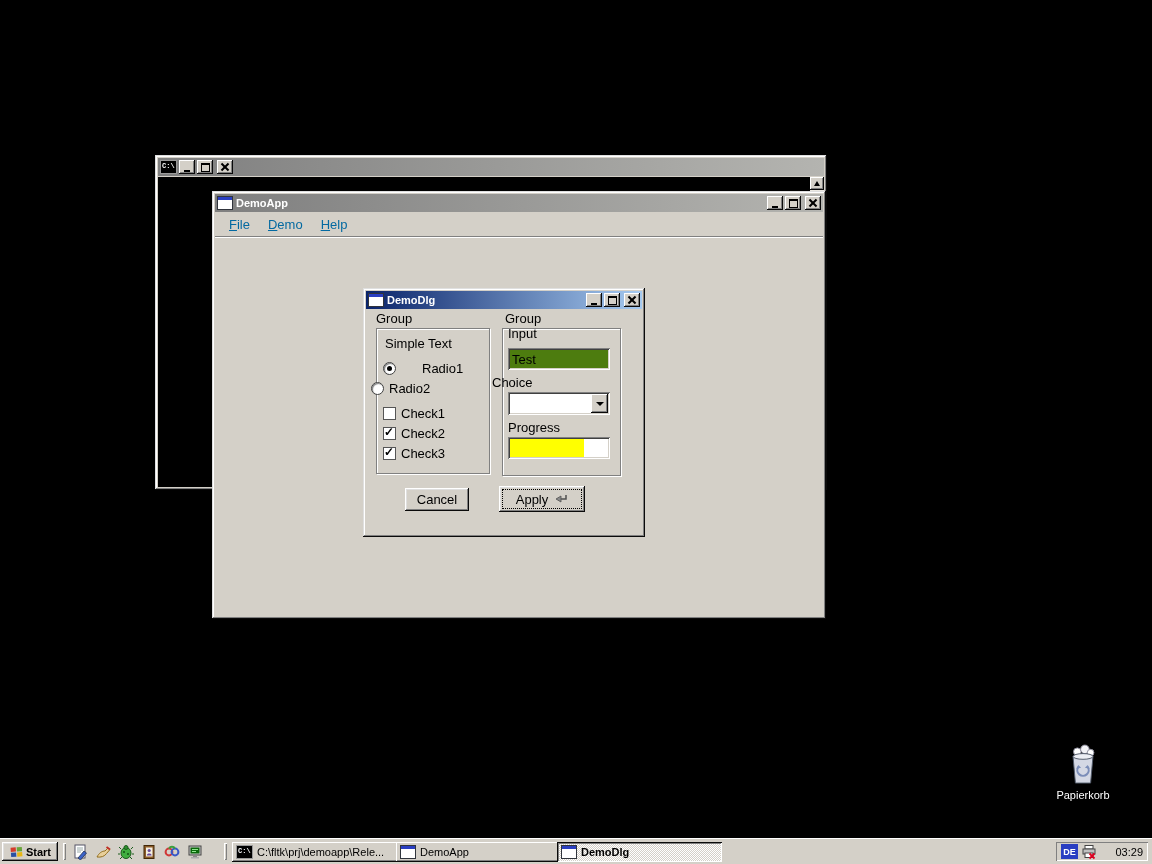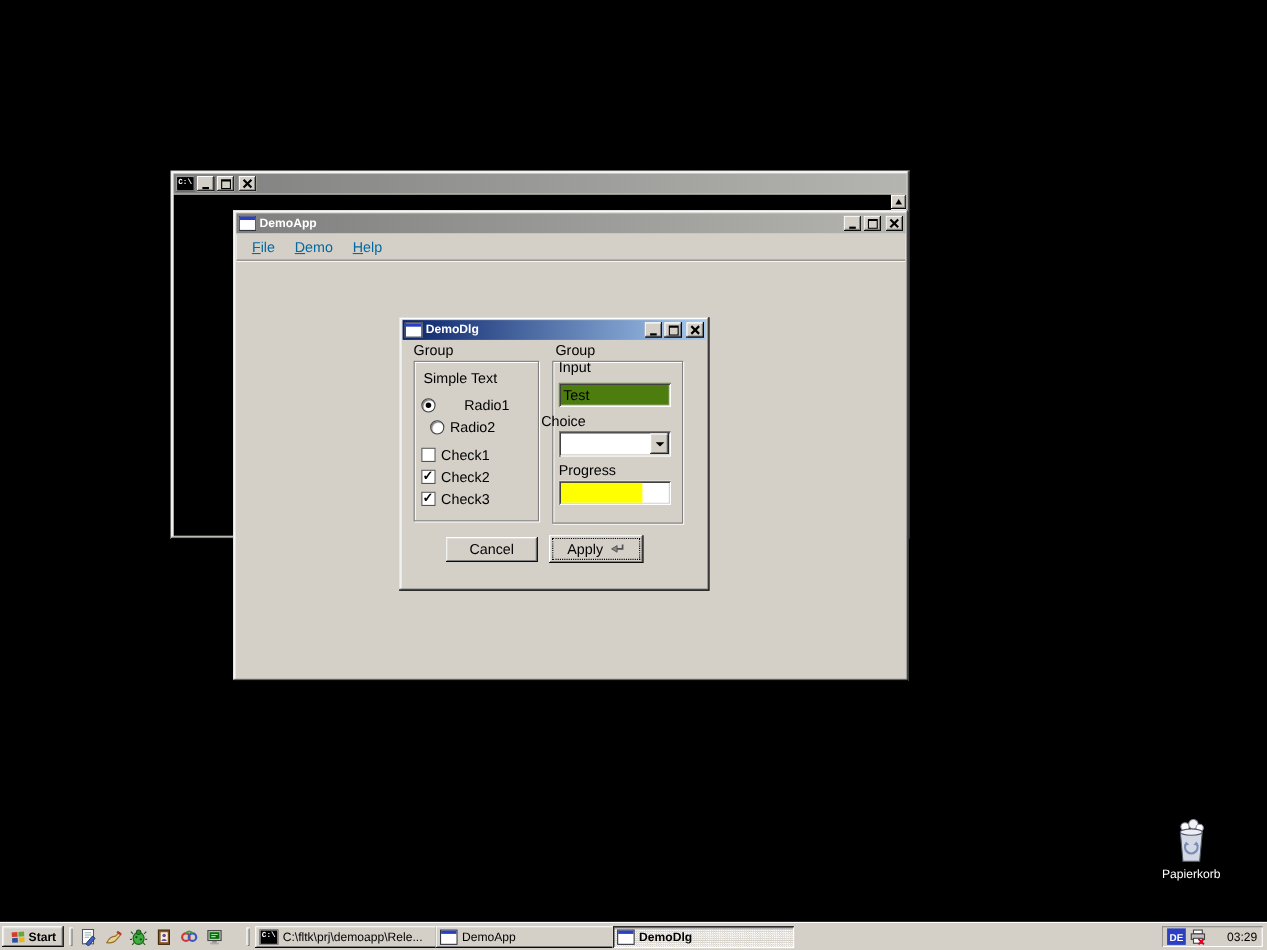--- a/index.html
+++ b/index.html
@@ -163,21 +163,21 @@
     <div class="dlg-content">
 
       <span class="abs" style="left:10px;top:2px;">Group</span>
       <div class="grp-box" style="left:10px;top:19px;width:112px;height:144px;"></div>
       <span class="abs" style="left:19px;top:27px;">Simple Text</span>
 
       <div class="ctl-row" style="left:17px;top:52px;gap:21px;">
         <span class="radio checked"></span>
         <span>Radio1</span>
       </div>
-      <div class="ctl-row" style="left:25px;top:72px;text-align:right;">
+      <div class="ctl-row" style="left:5px;top:72px;text-align:right;">
         <span class="radio"></span>
         <span>Radio2</span>
       </div>
 
       <div class="ctl-row" style="left:17px;top:97px;">
         <span class="checkbox"></span>
         <span>Check1</span>
       </div>
       <div class="ctl-row" style="left:17px;top:117px;">
         <span class="checkbox checked"></span>
@@ -200,21 +200,21 @@
         <span class="combo-btn raised-sm">
             <span class="g-down"></span>
           </span>
       </div>
 
       <span class="abs" style="left:142px;top:111px;">Progress</span>
       <div class="progress sunken" style="left:142px;top:128px;width:102px;height:22px;">
         <div class="progress-fill" style="width: 73%;"></div>
       </div>
 
-      <div class="btn raised" style="left:39px;top:179px;width:84px;height:23px;">
+      <div class="btn raised" style="left:39px;top:179px;width:64px;height:23px;">
         <span>Cancel</span>
       </div>
       <div class="btn raised focused" style="left:133px;top:177px;width:86px;height:26px;">
         <span>Apply</span>
         <span class="enter-glyph">
           <svg width="14" height="10" viewBox="0 0 14 10">
             <path d="M12 1 v4 H6" fill="none" stroke="#505050" stroke-width="1.5"></path>
             <path d="M7 2 L2 5 l5 3 z" fill="#8a8a8a" stroke="#505050" stroke-width="0.8"></path>
           </svg>
         </span>

